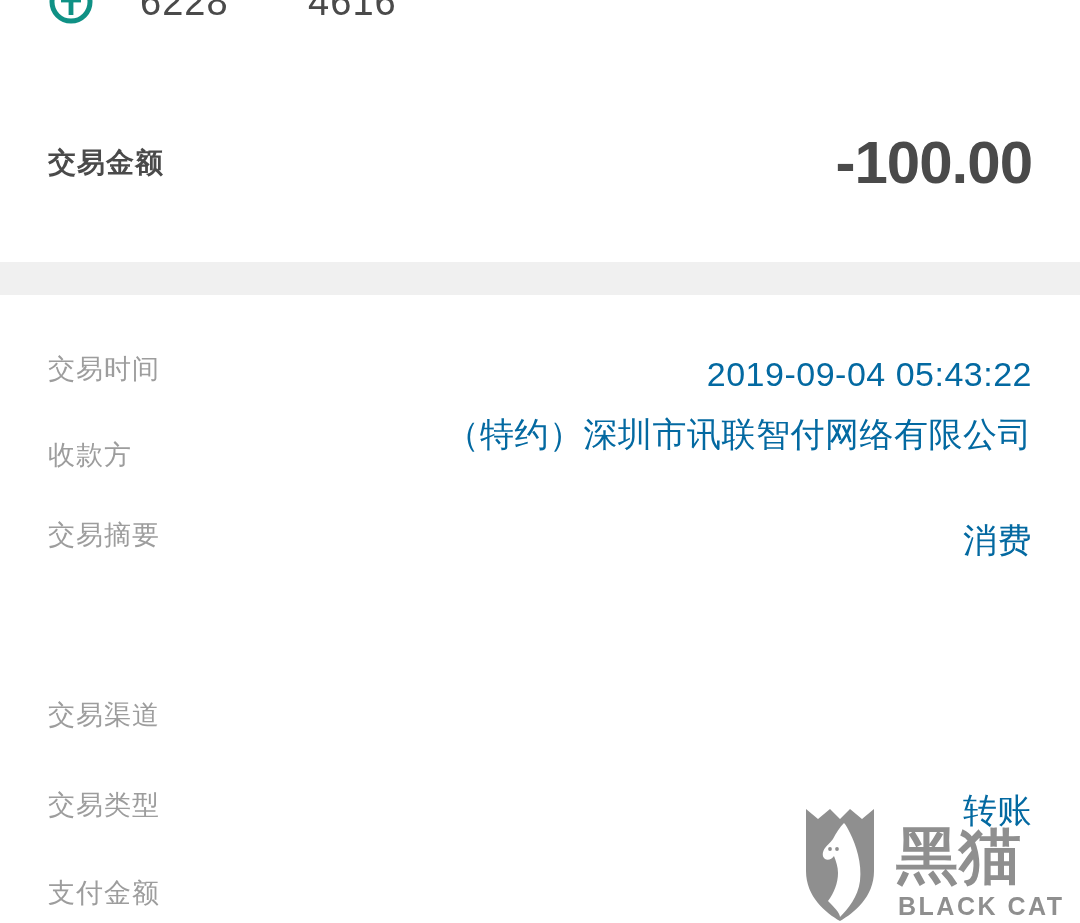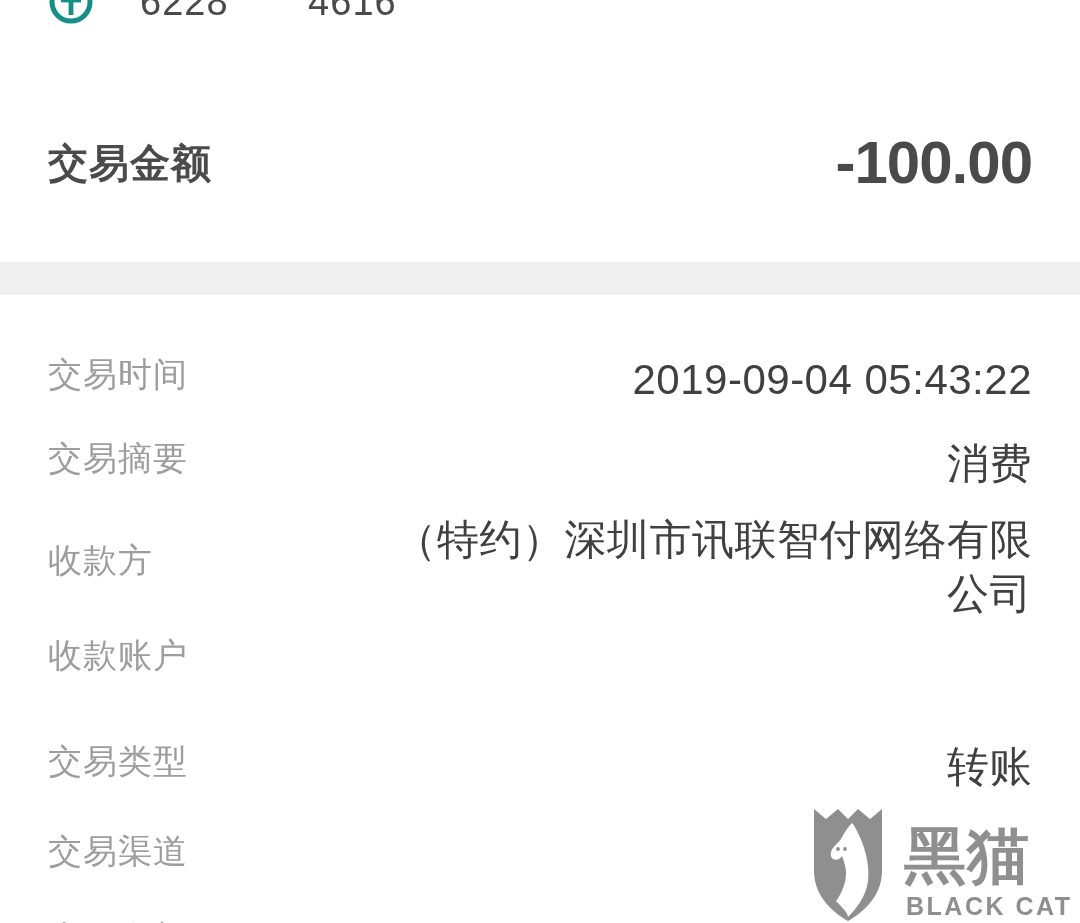--- a/index.html
+++ b/index.html
@@ -52,21 +52,21 @@
     top: 118px;
     width: 1080px;
     height: 90px;
     display: flex;
     align-items: center;
     justify-content: space-between;
     padding: 0 48px;
     box-sizing: border-box;
   }
   .amount-label {
-    font-size: 40px;
+    font-size: 28px;
     font-weight: bold;
     color: #4a4a4a;
     letter-spacing: 1px;
   }
   .amount-value {
     font-size: 60px;
     font-weight: bold;
     color: #4a4a4a;
     letter-spacing: -1px;
     line-height: 1;
@@ -96,30 +96,30 @@
     align-items: flex-start;
     justify-content: space-between;
     min-height: 90px;
     padding-top: 6px;
     box-sizing: border-box;
   }
   .detail-row.tall {
     min-height: 92px;
   }
   .detail-label {
-    font-size: 34px;
+    font-size: 27px;
     color: #9d9d9d;
     flex: 0 0 auto;
     line-height: 1.25;
     letter-spacing: 1px;
     padding-top: 48px;
   }
   .detail-value {
-    font-size: 42px;
-    color: #404040;
+    font-size: 34px;
+    color: #0369a1;
     text-align: right;
     line-height: 1.28;
     max-width: 660px;
     padding-top: 48px;
     letter-spacing: 0.5px;
   }
   .detail-value.empty {
     min-height: 1px;
   }
   .row-time .detail-label,
@@ -135,21 +135,21 @@
   .row-channel .detail-label,
   .row-channel .detail-value { padding-top: 24px; }
   .row-cut .detail-label {
     padding-top: 22px;
     font-family: Liberation Serif, serif;
   }
 
   
   .watermark {
     position: absolute;
-    right: 0;
+    right: 8px;
     bottom: 0px;
     width: 272px;
     height: 118px;
     pointer-events: none;
   }
 </style>
 </head>
 <body>
 
 <div class="card-header">
@@ -173,42 +173,41 @@
 
 <div class="separator-band"></div>
 
 <div class="details">
 
   <div class="detail-row row-time">
     <div class="detail-label">交易时间</div>
     <div class="detail-value">2019-09-04 05:43:22</div>
   </div>
 
+  <div class="detail-row row-payee tall">
+    <div class="detail-label">收款方</div>
+    <div class="detail-value">（特约）深圳市讯联智付网络有限公司</div>
+  </div>
+
   <div class="detail-row row-summary">
     <div class="detail-label">交易摘要</div>
     <div class="detail-value">消费</div>
   </div>
 
-  <div class="detail-row row-payee tall">
-    <div class="detail-label">收款方</div>
-    <div class="detail-value">（特约）深圳市讯联智付网络有限公司</div>
-  </div>
-
   <div class="detail-row row-account">
-    <div class="detail-label">收款账户</div>
+  </div>
+
+  <div class="detail-row row-channel">
+    <div class="detail-label">交易渠道</div>
+    <div class="detail-value empty"></div>
   </div>
 
   <div class="detail-row row-type">
     <div class="detail-label">交易类型</div>
     <div class="detail-value">转账</div>
-  </div>
-
-  <div class="detail-row row-channel">
-    <div class="detail-label">交易渠道</div>
-    <div class="detail-value empty"></div>
   </div>
 
   <div class="detail-row row-cut">
     <div class="detail-label">支付金额</div>
     <div class="detail-value empty"></div>
   </div>
 
 </div>
 
 <div class="watermark">

